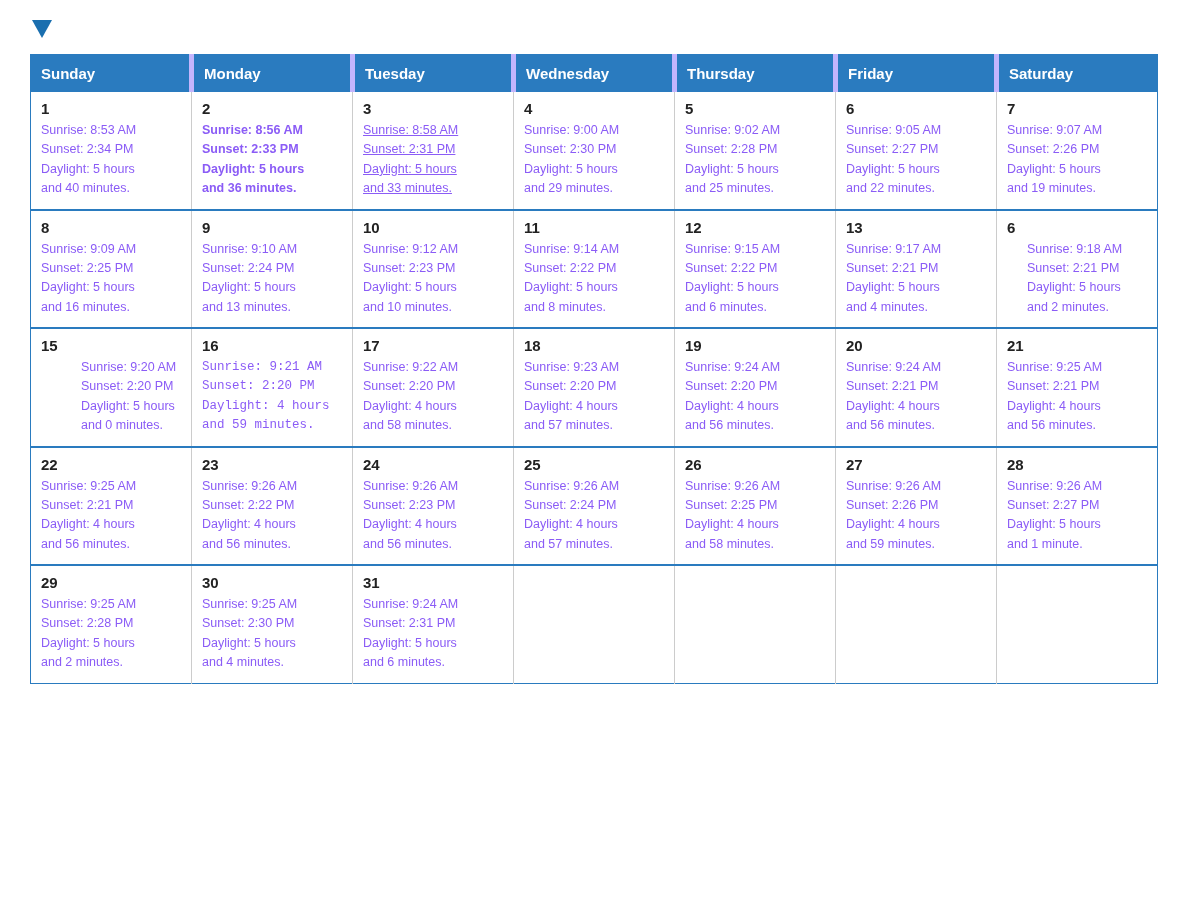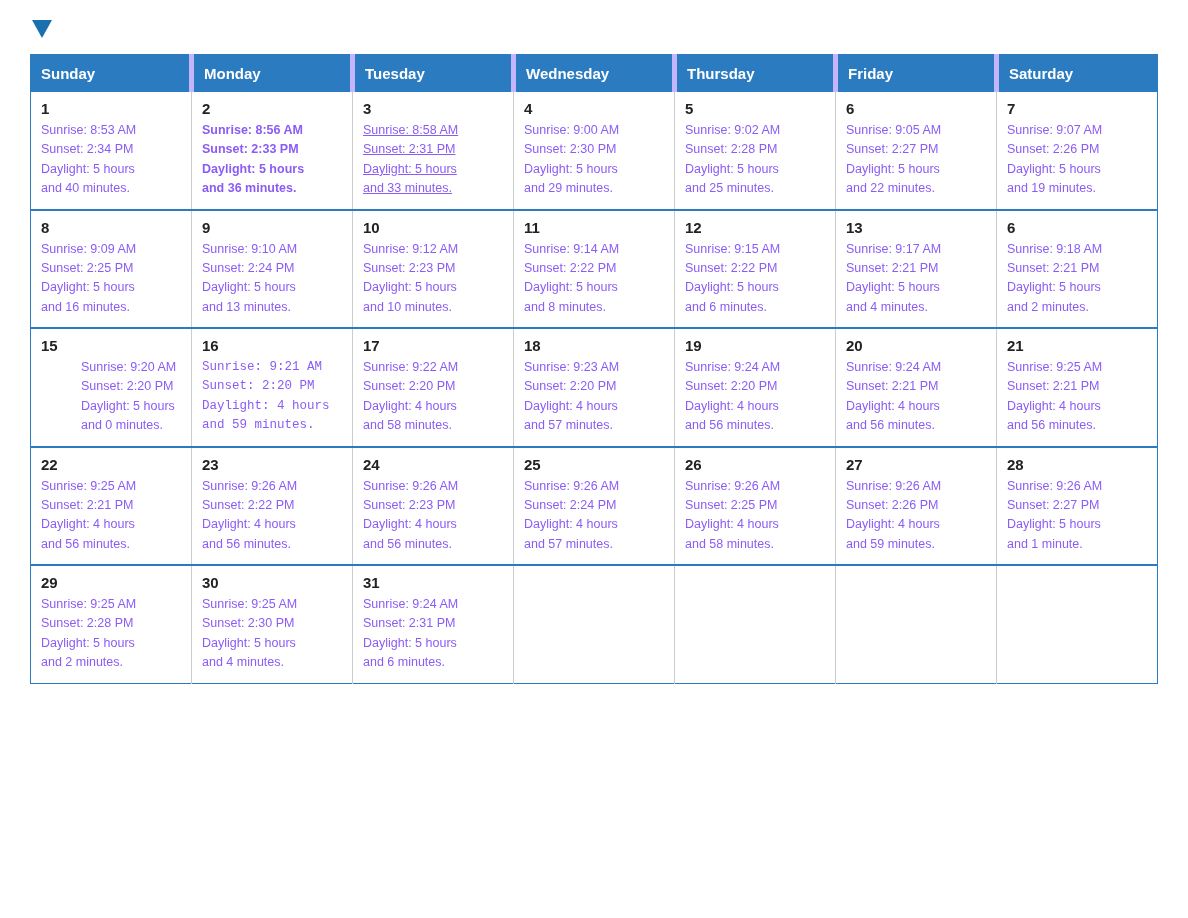--- a/index.html
+++ b/index.html
@@ -231,21 +231,21 @@
         </td>
         <td>
           <span class="day-number">13</span>
           <div class="day-info" style="white-space: pre-line;">Sunrise: 9:17 AM
 Sunset: 2:21 PM
 Daylight: 5 hours
 and 4 minutes.</div>
         </td>
         <td>
           <span class="day-number">6</span>
-          <div class="day-info" style="white-space: pre-line;">Sunrise: 9:18 AM
+          <div class="day-info" style="white-space: pre-line; margin-left: 20px;">Sunrise: 9:18 AM
 Sunset: 2:21 PM
 Daylight: 5 hours
 and 2 minutes.</div>
         </td>
       </tr>
       <tr>
         <td>
           <span class="day-number">15</span>
           <div class="day-info" style="white-space: pre-line; margin-left: 40px;">Sunrise: 9:20 AM
 Sunset: 2:20 PM

